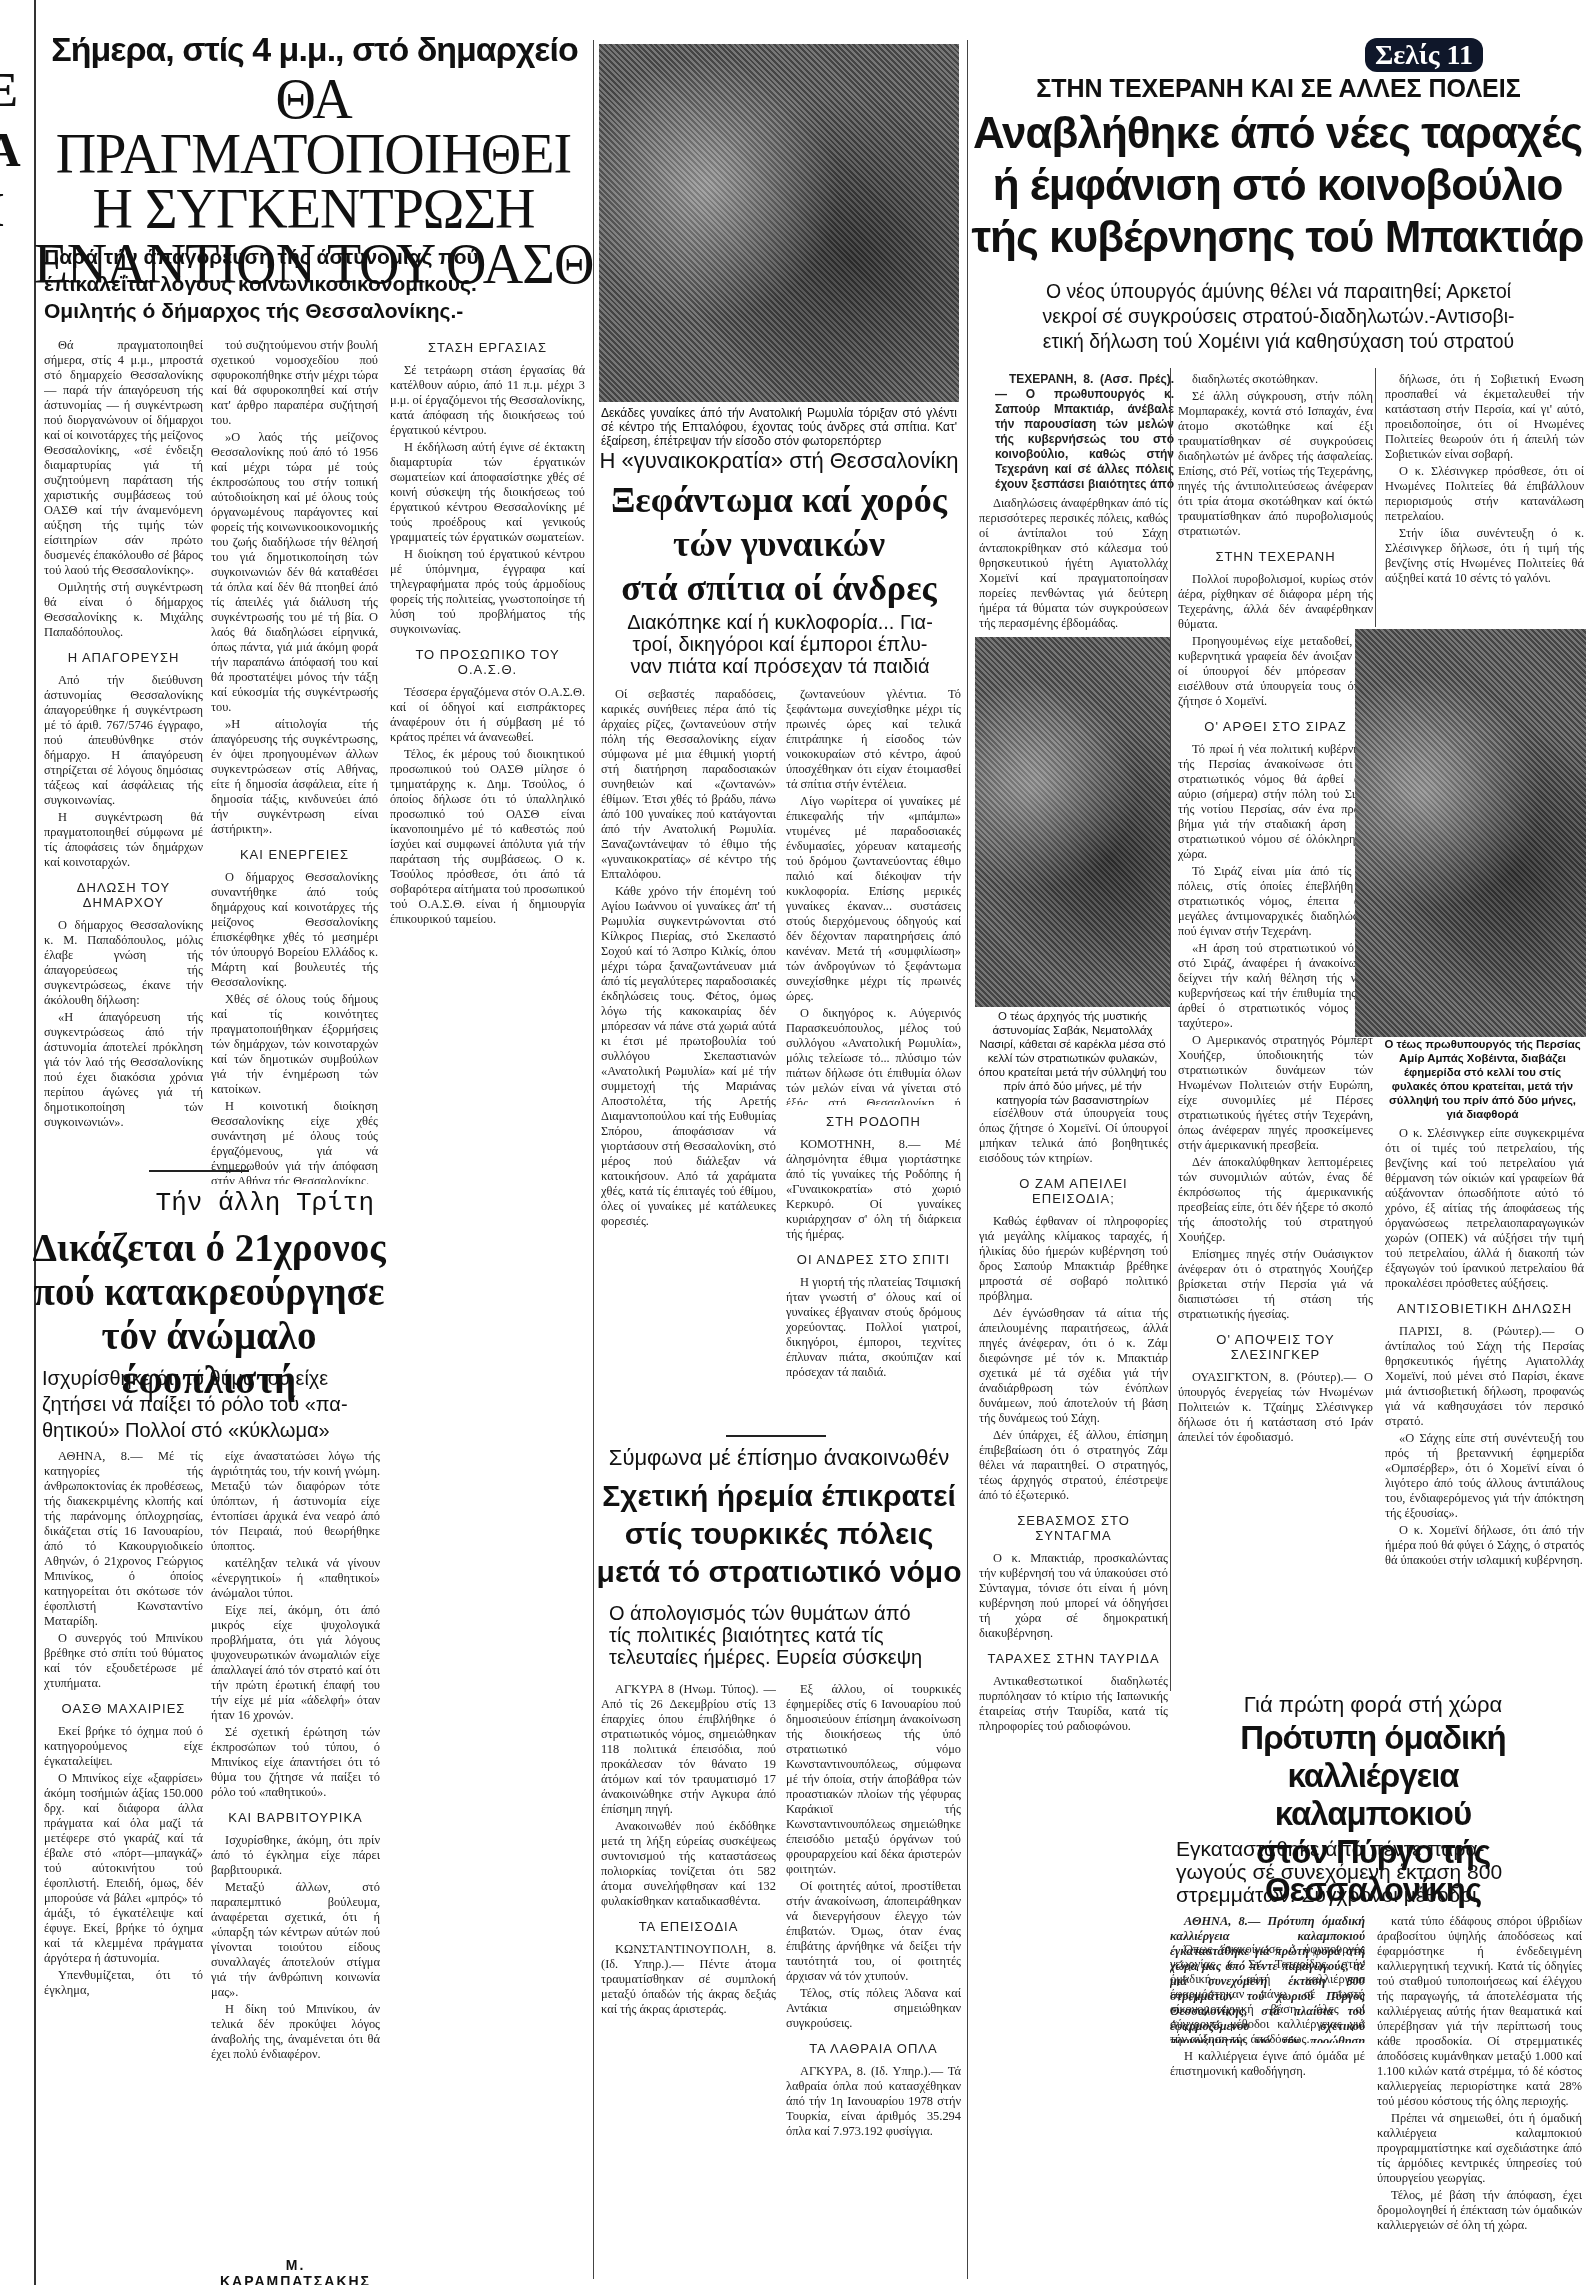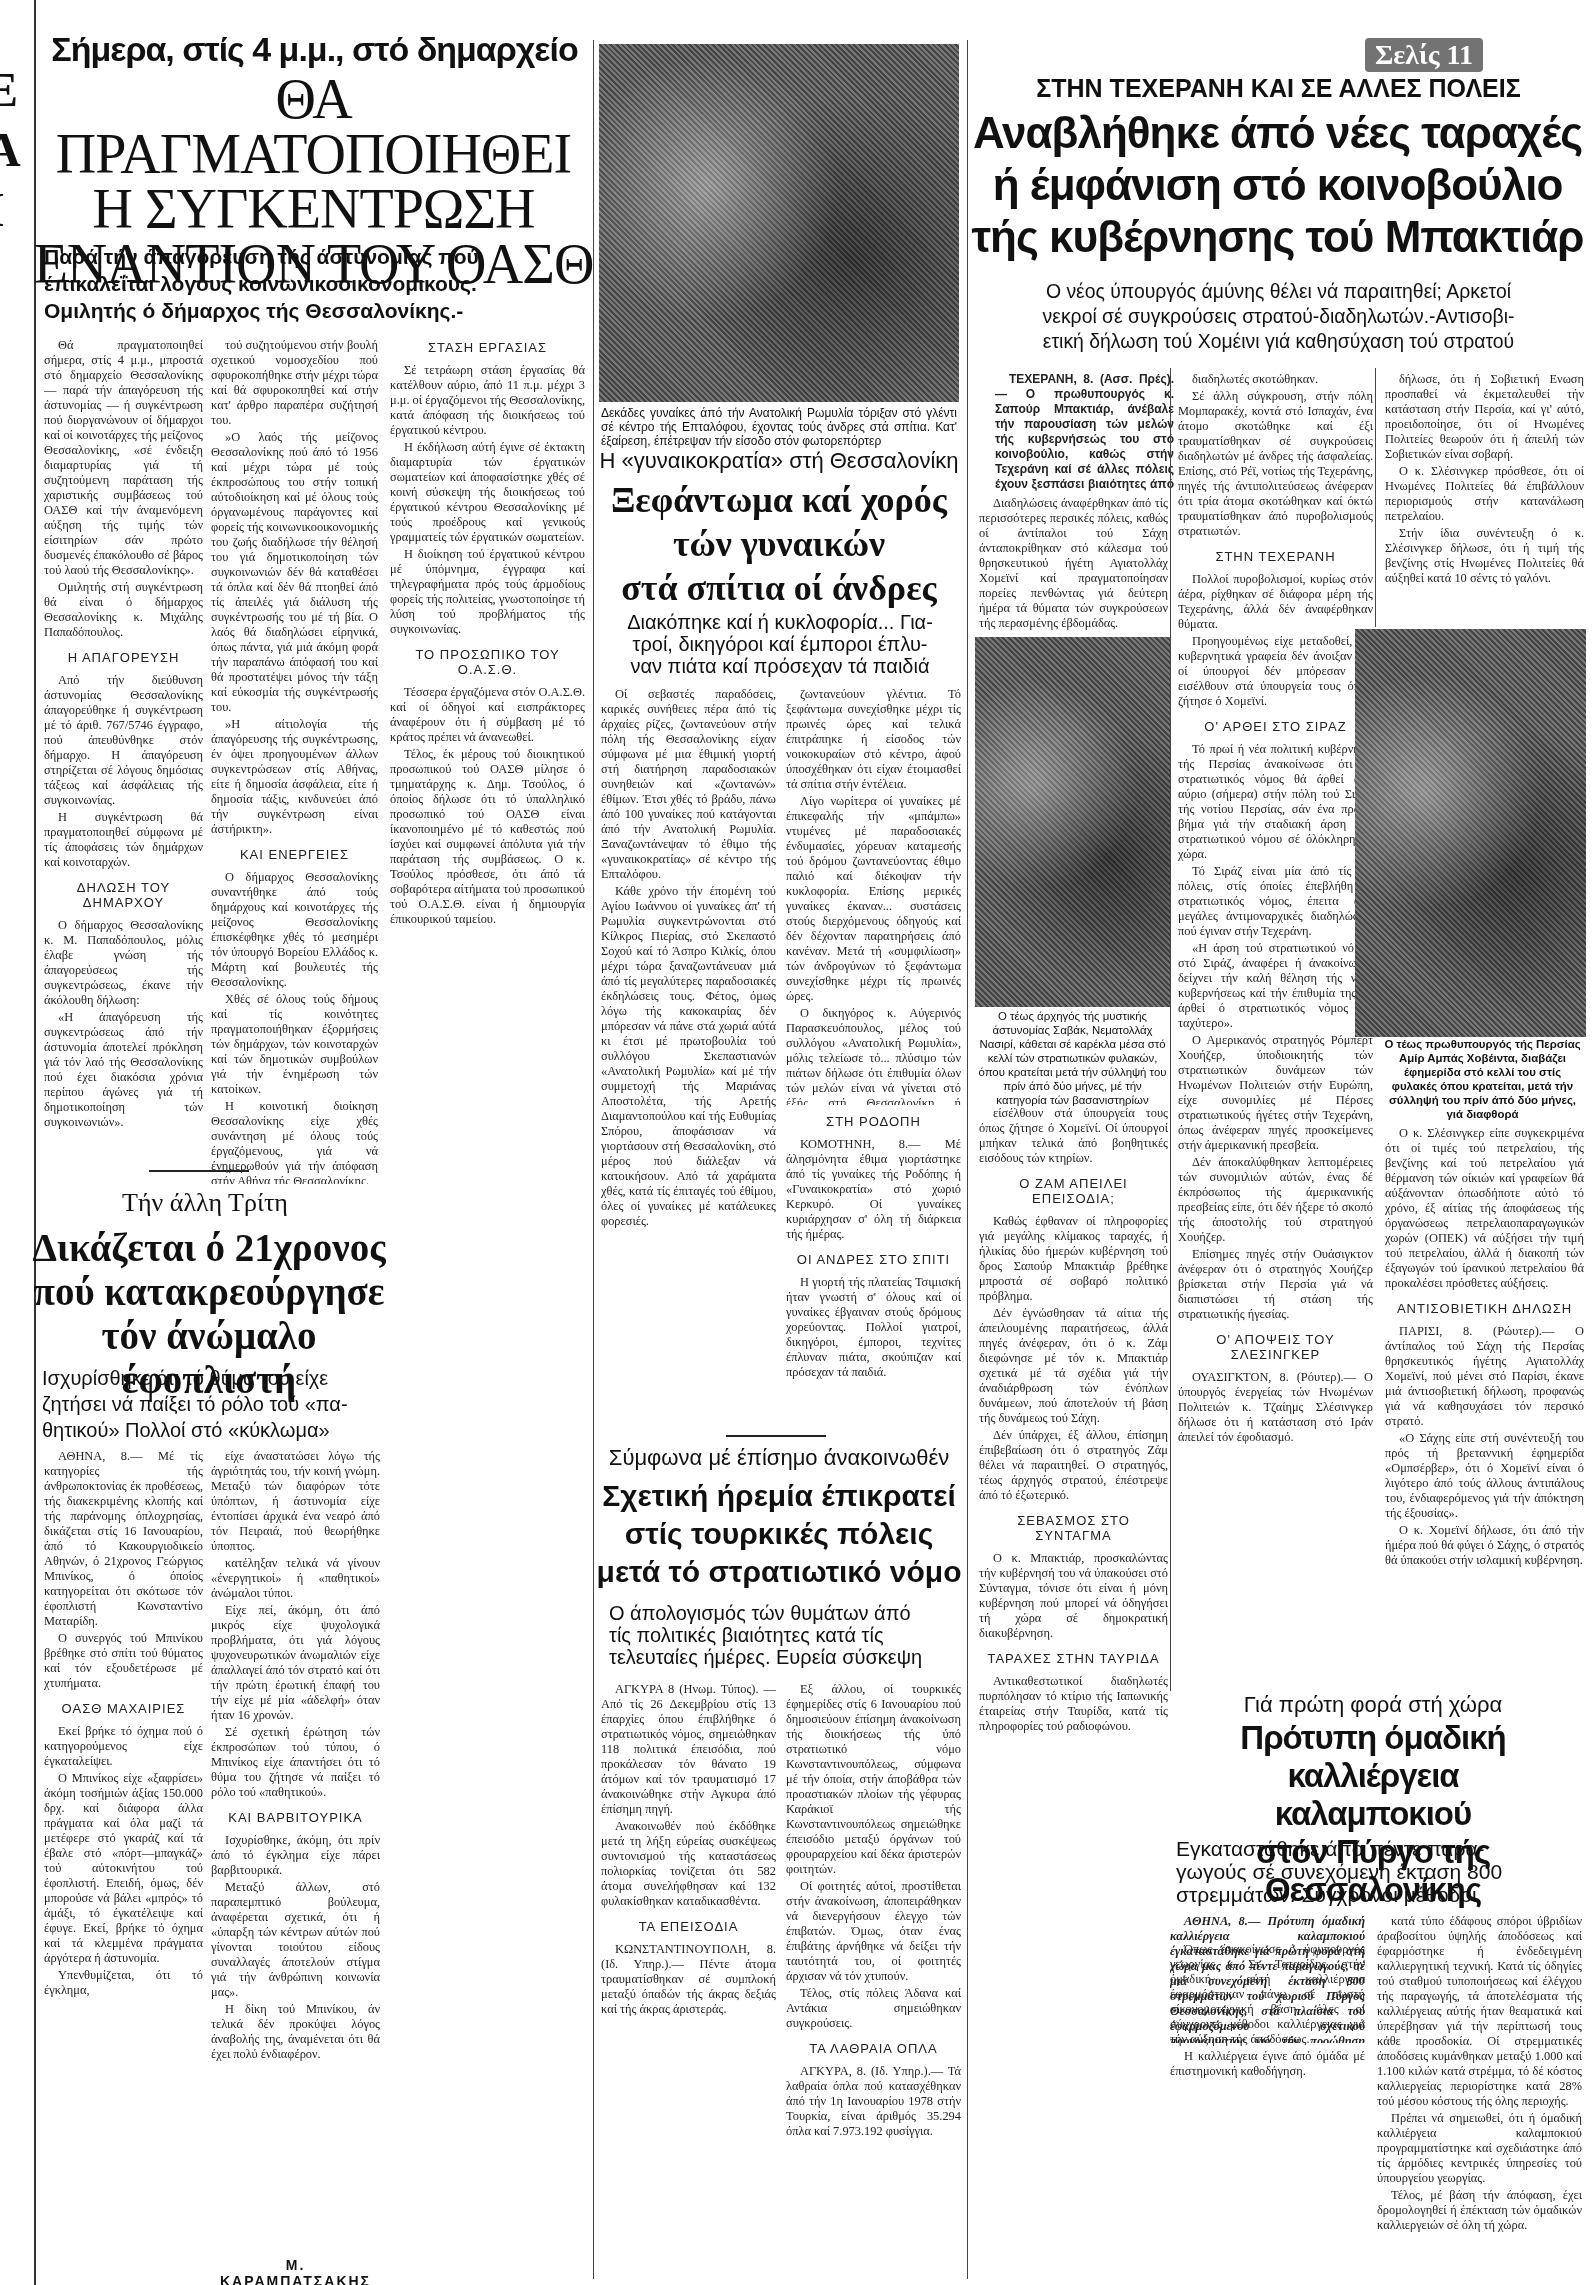--- a/index.html
+++ b/index.html
@@ -10,21 +10,21 @@
   .body-text { font-family: "Liberation Serif", serif; font-size: 12.4px; line-height: 15px; text-align: justify; color: #222; }
   .body-text p { text-indent: 14px; margin-bottom: 2px; }
   .section-head { font-family: "Liberation Sans", sans-serif; font-size: 13px; letter-spacing: 1px; text-align: center; margin: 10px 0 8px; color: #222; }
   .vrule { position: absolute; width: 1px; background: #444; }
   .hrule { position: absolute; height: 2px; background: #222; }
   .photo { position: absolute; background: repeating-linear-gradient(45deg,#444 0 2px,#777 2px 4px), #555; overflow: hidden; }
   .photo::after { content: ""; position: absolute; inset: 0; background: radial-gradient(circle at 30% 40%, rgba(255,255,255,.35), transparent 40%), radial-gradient(circle at 70% 60%, rgba(0,0,0,.4), transparent 50%); }
   .caption { font-family: "Liberation Sans", sans-serif; font-size: 12px; line-height: 14px; text-align: justify; color: #111; }
   .center { text-align: center; }
   .byline { font-family: "Liberation Sans", sans-serif; font-weight: bold; font-size: 14px; letter-spacing: 2px; text-align: center; }
-  .badge { background: #737373; color: #fff; border-radius: 4px; font-family: "Liberation Serif", serif; font-weight: bold; font-size: 28px; padding: 0 10px; line-height: 34px; }
+  .badge { background: #0f172a; color: #fff; border-radius: 12px; font-family: "Liberation Serif", serif; font-weight: bold; font-size: 28px; padding: 0 10px; line-height: 34px; }
   .col { position: absolute; overflow: hidden; }
 </style>
 </head>
 <body>
 
 <div class="abs" style="left:0;top:60px;width:18px;height:219px;">
   <div class="head-serif" style="font-size:48px;line-height:60px;margin-left:-14px;">Ε</div>
   <div class="head-serif" style="font-size:48px;line-height:60px;margin-left:-14px;">Α</div>
   <div class="head-serif" style="font-size:48px;line-height:60px;margin-left:-14px;">Ι</div>
 </div>
@@ -70,21 +70,21 @@
     <div class="section-head">ΤΟ ΠΡΟΣΩΠΙΚΟ ΤΟΥ Ο.Α.Σ.Θ.</div>
     <p>Τέσσερα έργαζόμενα στόν Ο.Α.Σ.Θ. καί οί όδηγοί καί εισπράκτορες άναφέρουν ότι ή σύμβαση μέ τό κράτος πρέπει νά άνανεωθεί.</p>
     <p>Τέλος, έκ μέρους τού διοικητικού προσωπικού τού ΟΑΣΘ μίλησε ό τμηματάρχης κ. Δημ. Τσούλος, ό όποίος δήλωσε ότι τό ύπαλληλικό προσωπικό τού ΟΑΣΘ είναι ίκανοποιημένο μέ τό καθεστώς πού ίσχύει καί συμφωνεί άπόλυτα γιά τήν παράταση τής συμβάσεως. Ο κ. Τσούλος πρόσθεσε, ότι άπό τά σοβαρότερα αίτήματα τού προσωπικού τού Ο.Α.Σ.Θ. είναι ή δημιουργία έπικουρικού ταμείου.</p>
   </div>
 </section>
 
 <div class="vrule" style="left:593px;top:40px;height:2239px;"></div>
 
 <div class="hrule" style="left:149px;top:1170px;width:100px;"></div>
 <section>
-  <div class="abs center" style="left:36px;top:1188px;width:338px;font-family:Liberation Serif, serif;font-size:26px;">Τήν άλλη Τρίτη</div>
+  <div class="abs center" style="left:36px;top:1188px;width:338px;font-family:Liberation Mono, monospace;font-size:26px;text-align:right;">Τήν άλλη Τρίτη</div>
   <div class="abs head-serif center" style="left:20px;top:1226px;width:378px;font-size:39px;line-height:44px;">
     <div>Δικάζεται ό 21χρονος</div>
     <div>πού κατακρεούργησε</div>
     <div>τόν άνώμαλο έφοπλιστή</div>
   </div>
   <div class="abs" style="left:42px;top:1365px;width:348px;font-family:'Liberation Sans',sans-serif;font-size:20px;line-height:26px;">
     <div>Ισχυρίσθηκε ότι τό θύμα τού είχε</div>
     <div>ζητήσει νά παίξει τό ρόλο τού «πα-</div>
     <div>θητικού» Πολλοί στό «κύκλωμα»</div>
   </div>

